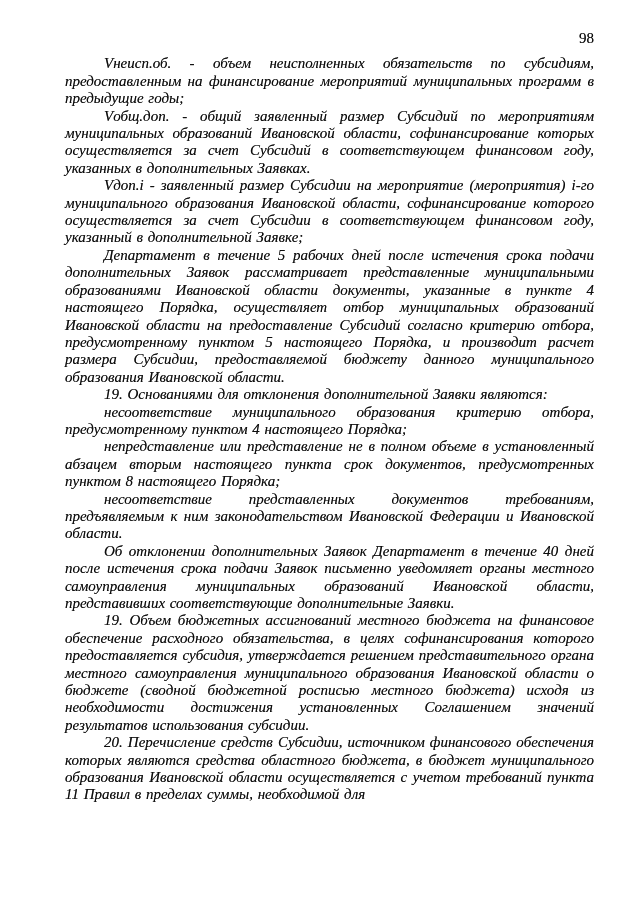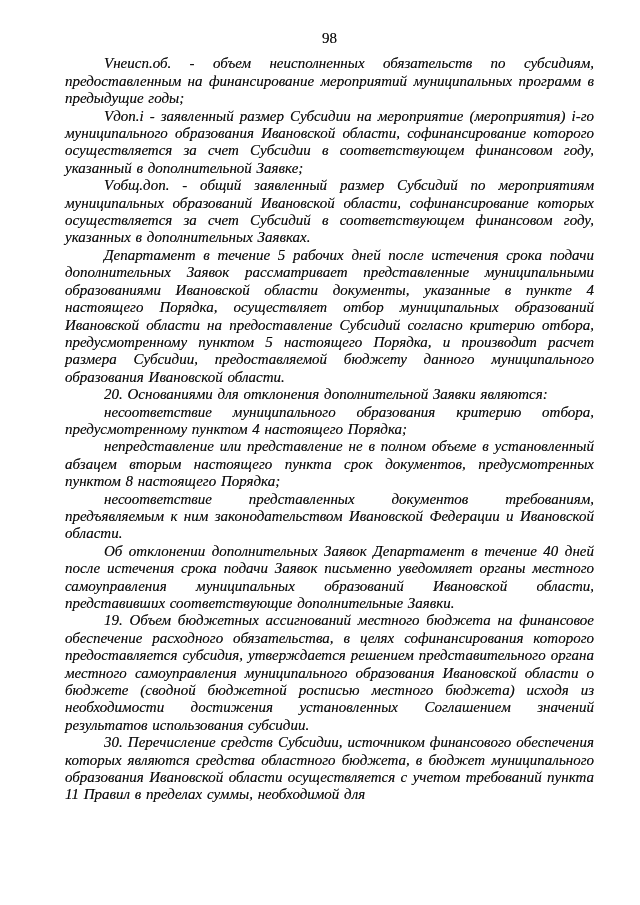--- a/index.html
+++ b/index.html
@@ -15,21 +15,21 @@
     color: #0d0d0d;
   }
   .page {
     position: relative;
     width: 640px;
     height: 905px;
     background: #ffffff;
   }
   .page-number {
     margin: 30px 46px 8px 65px;
-    text-align: center;
+    text-align: right;
     font-size: 15px;
     line-height: 17.4px;
     text-shadow: 0 0 0.5px rgba(0,0,0,0.55);
   }
   .body-text {
     margin: 0 46px 0 65px; 
   }
   .body-text p {
     margin: 0;
     padding: 0;
@@ -43,24 +43,24 @@
   }
 </style>
 </head>
 <body>
 
 <div class="page">
   <div class="page-number">98</div>
 
   <div class="body-text">
     <p>Vнеисп.об. - объем неисполненных обязательств по субсидиям, предоставленным на финансирование мероприятий муниципальных программ в предыдущие годы;</p>
+    <p>Vобщ.доп. - общий заявленный размер Субсидий по мероприятиям муниципальных образований Ивановской области, софинансирование которых осуществляется за счет Субсидий в соответствующем финансовом году, указанных в дополнительных Заявках.</p>
     <p>Vдоп.i - заявленный размер Субсидии на мероприятие (мероприятия) i-го муниципального образования Ивановской области, софинансирование которого осуществляется за счет Субсидии в соответствующем финансовом году, указанный в дополнительной Заявке;</p>
-    <p>Vобщ.доп. - общий заявленный размер Субсидий по мероприятиям муниципальных образований Ивановской области, софинансирование которых осуществляется за счет Субсидий в соответствующем финансовом году, указанных в дополнительных Заявках.</p>
     <p>Департамент в течение 5 рабочих дней после истечения срока подачи дополнительных Заявок рассматривает представленные муниципальными образованиями Ивановской области документы, указанные в пункте 4 настоящего Порядка, осуществляет отбор муниципальных образований Ивановской области на предоставление Субсидий согласно критерию отбора, предусмотренному пунктом 5 настоящего Порядка, и производит расчет размера Субсидии, предоставляемой бюджету данного муниципального образования Ивановской области.</p>
-    <p>20. Основаниями для отклонения дополнительной Заявки являются:</p>
+    <p>19. Основаниями для отклонения дополнительной Заявки являются:</p>
     <p>несоответствие муниципального образования критерию отбора, предусмотренному пунктом 4 настоящего Порядка;</p>
     <p>непредставление или представление не в полном объеме в установленный абзацем вторым настоящего пункта срок документов, предусмотренных пунктом 8 настоящего Порядка;</p>
     <p>несоответствие представленных документов требованиям, предъявляемым к ним законодательством Ивановской Федерации и Ивановской области.</p>
     <p>Об отклонении дополнительных Заявок Департамент в течение 40 дней после истечения срока подачи Заявок письменно уведомляет органы местного самоуправления муниципальных образований Ивановской области, представивших соответствующие дополнительные Заявки.</p>
     <p>19. Объем бюджетных ассигнований местного бюджета на финансовое обеспечение расходного обязательства, в целях софинансирования которого предоставляется субсидия, утверждается решением представительного органа местного самоуправления муниципального образования Ивановской области о бюджете (сводной бюджетной росписью местного бюджета) исходя из необходимости достижения установленных Соглашением значений результатов использования субсидии.</p>
-    <p>30. Перечисление средств Субсидии, источником финансового обеспечения которых являются средства областного бюджета, в бюджет муниципального образования Ивановской области осуществляется с учетом требований пункта 11 Правил в пределах суммы, необходимой для</p>
+    <p>20. Перечисление средств Субсидии, источником финансового обеспечения которых являются средства областного бюджета, в бюджет муниципального образования Ивановской области осуществляется с учетом требований пункта 11 Правил в пределах суммы, необходимой для</p>
   </div>
 </div>
 
 </body></html>

